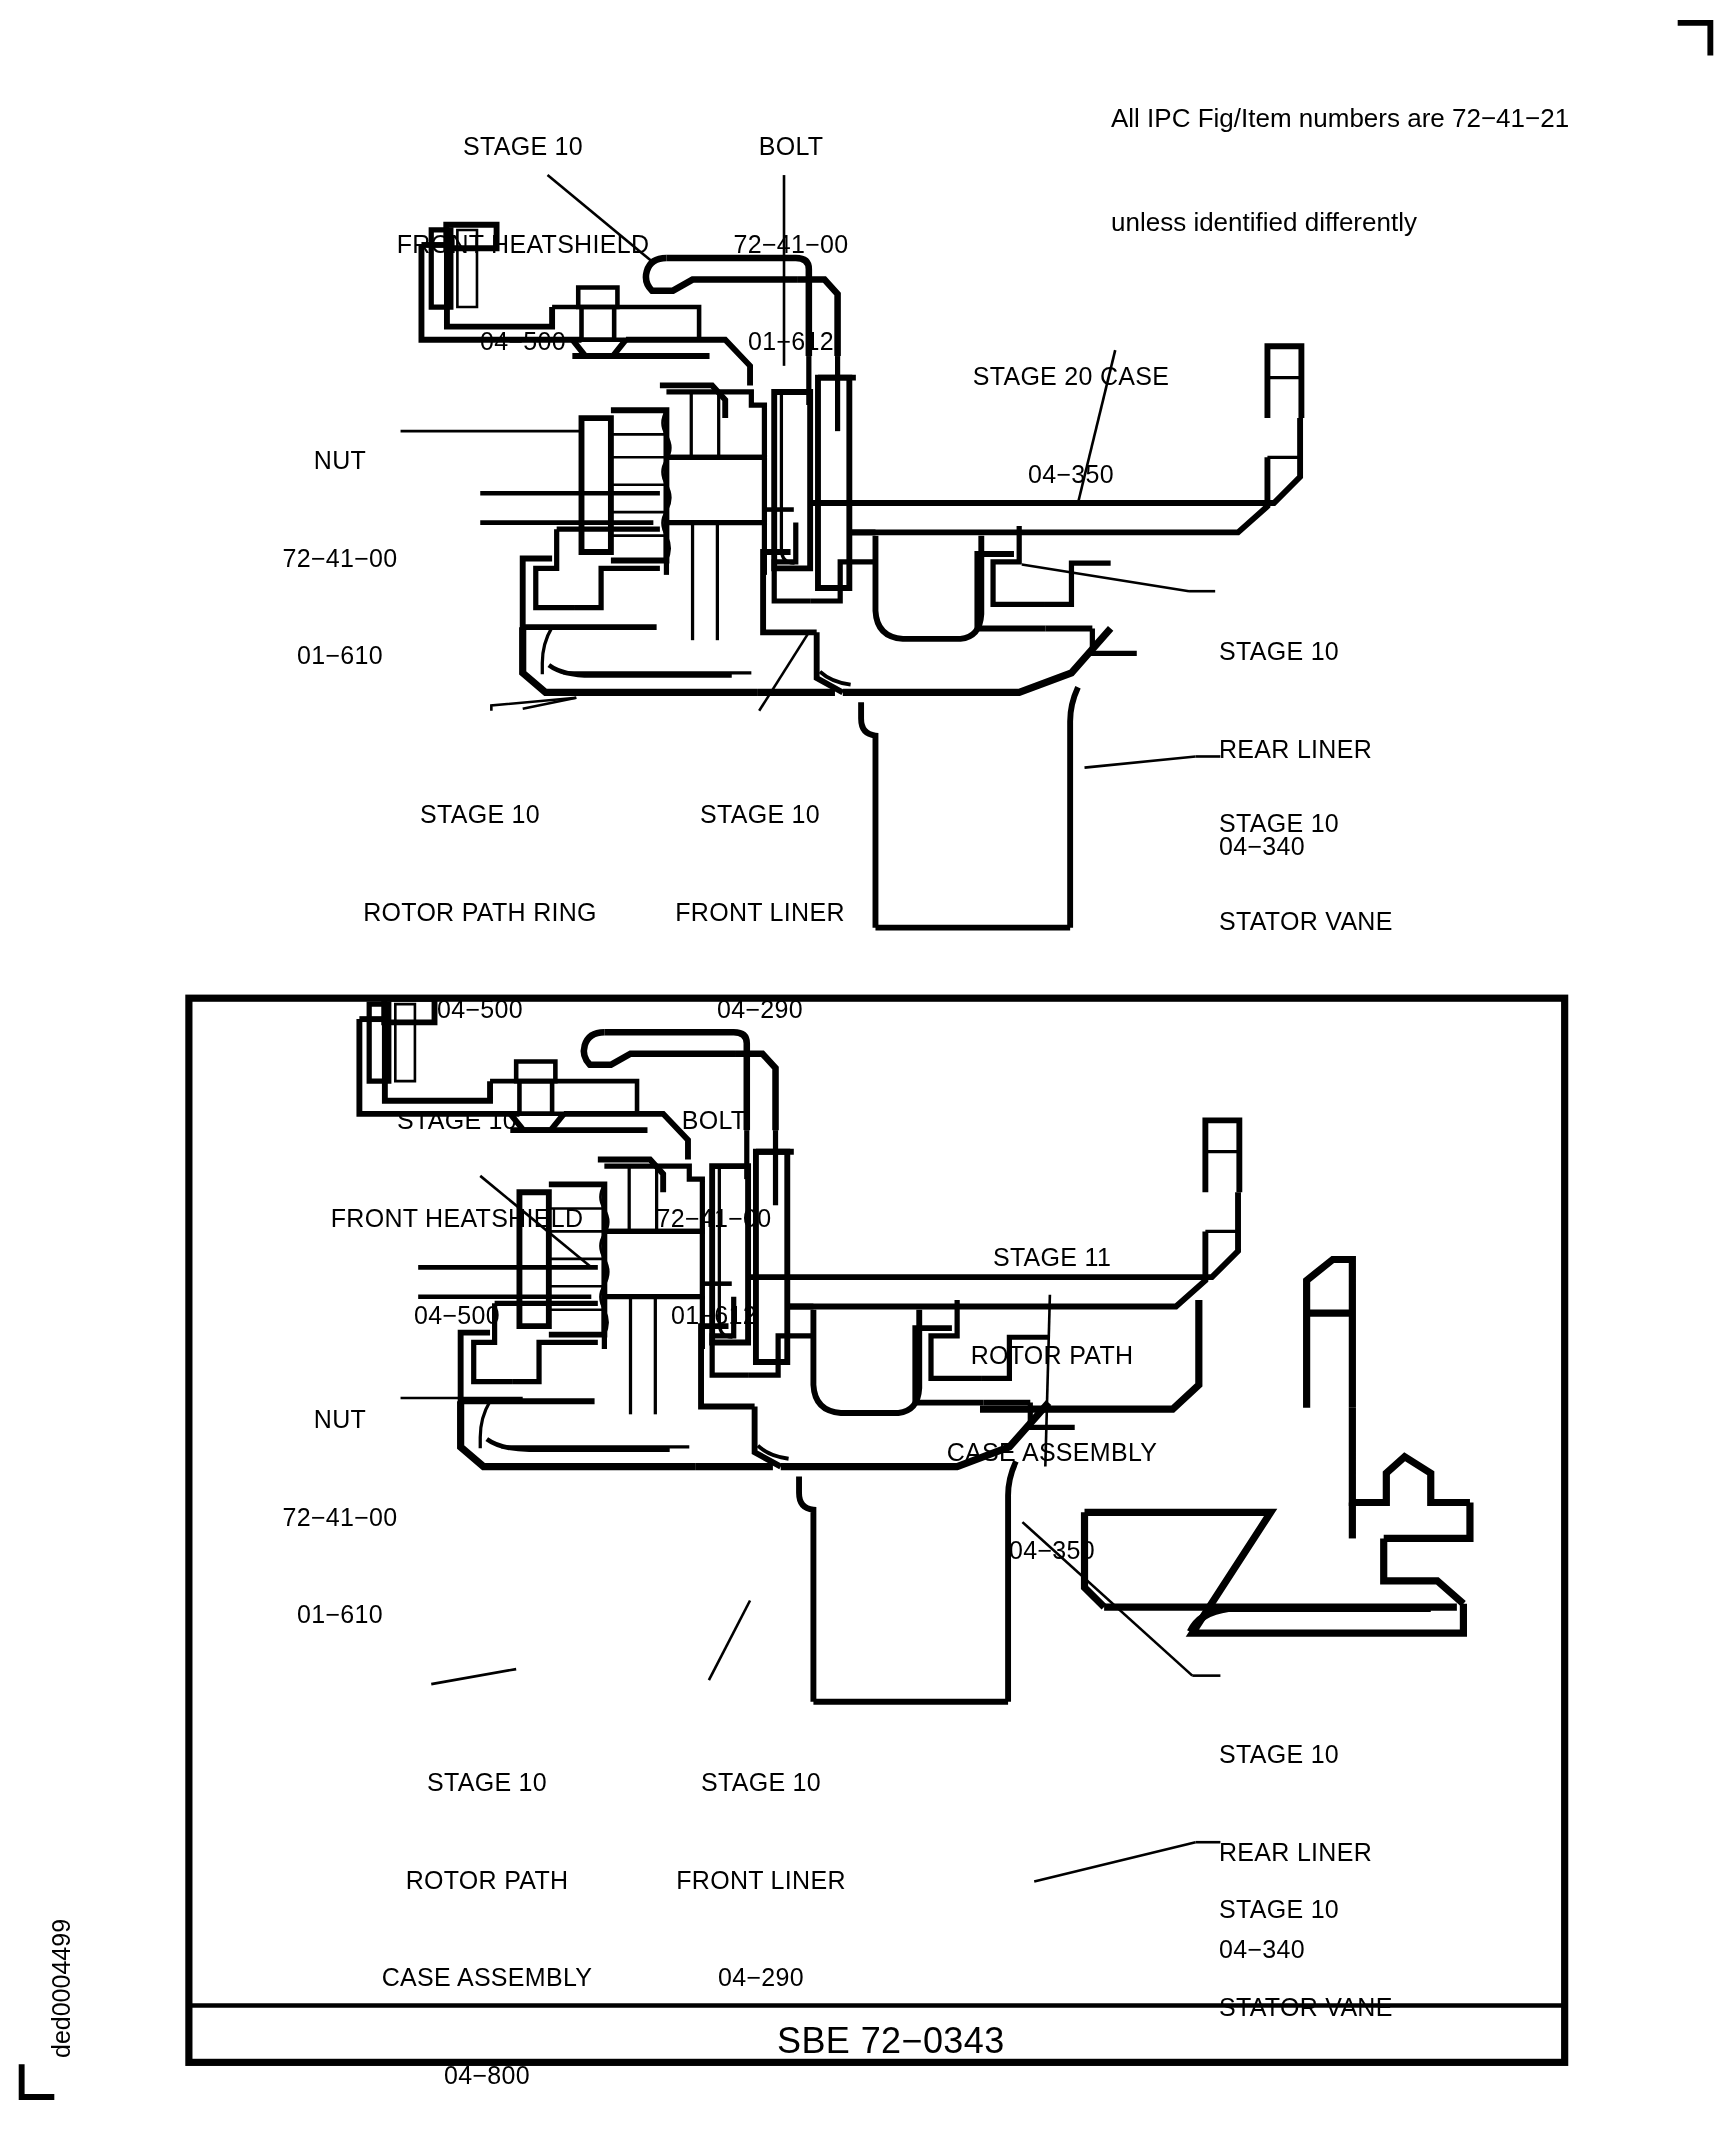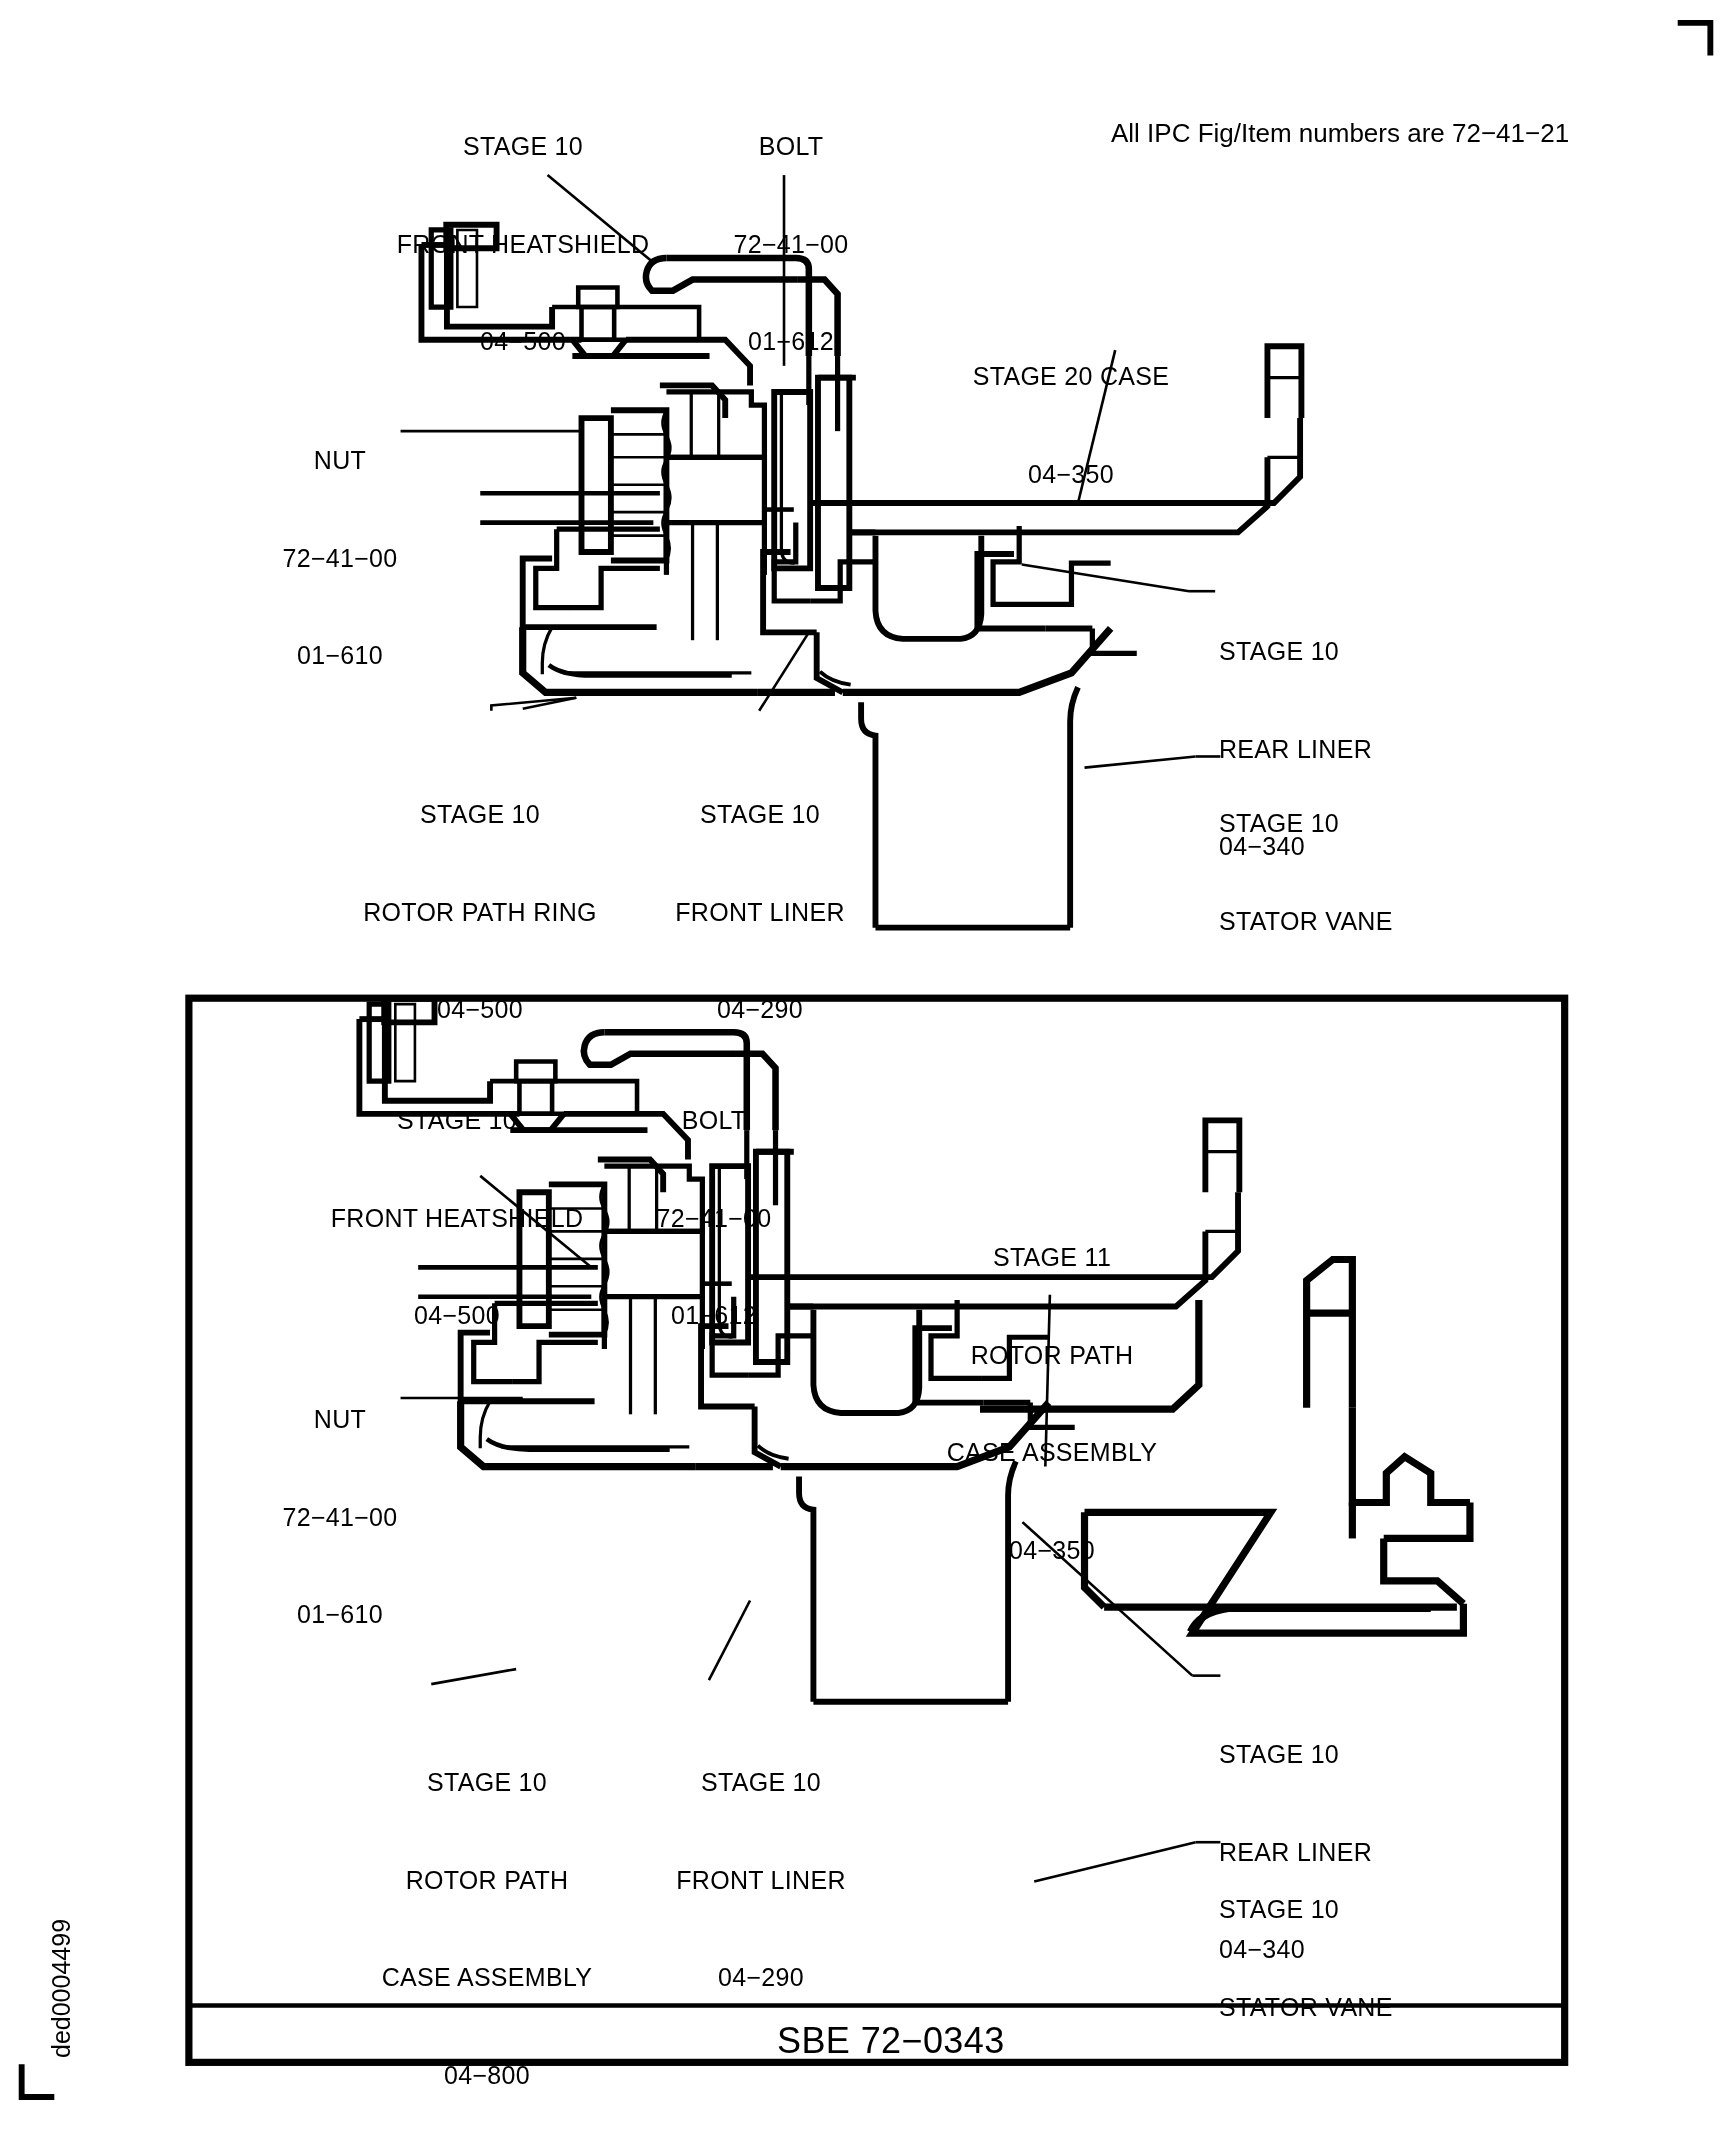--- a/index.html
+++ b/index.html
@@ -209,22 +209,23 @@
         <path d="M1565 2330 L1825 2565"></path>
         <path d="M1583 2880 L1830 2820"></path>
       </g>
       <g stroke="#000" stroke-width="4" fill="none">
         <path d="M1825 2565 L1868 2565"></path>
         <path d="M1830 2820 L1868 2820"></path>
       </g>
     </g>
   </svg>
 
-  <div class="note" style="left:1111px;top:46px;">
+  <div class="note" style="left:1111px;top:31px;">
     <div>All IPC Fig/Item numbers are 72−41−21</div>
+    <div>unless identified differently</div>
   </div>
 
   <div class="lbl ctr" style="left:523px;top:65px;">
     <div>STAGE 10</div>
     <div>FRONT HEATSHIELD</div>
     <div>04−500</div>
   </div>
 
   <div class="lbl ctr" style="left:791px;top:65px;">
     <div>BOLT</div>

